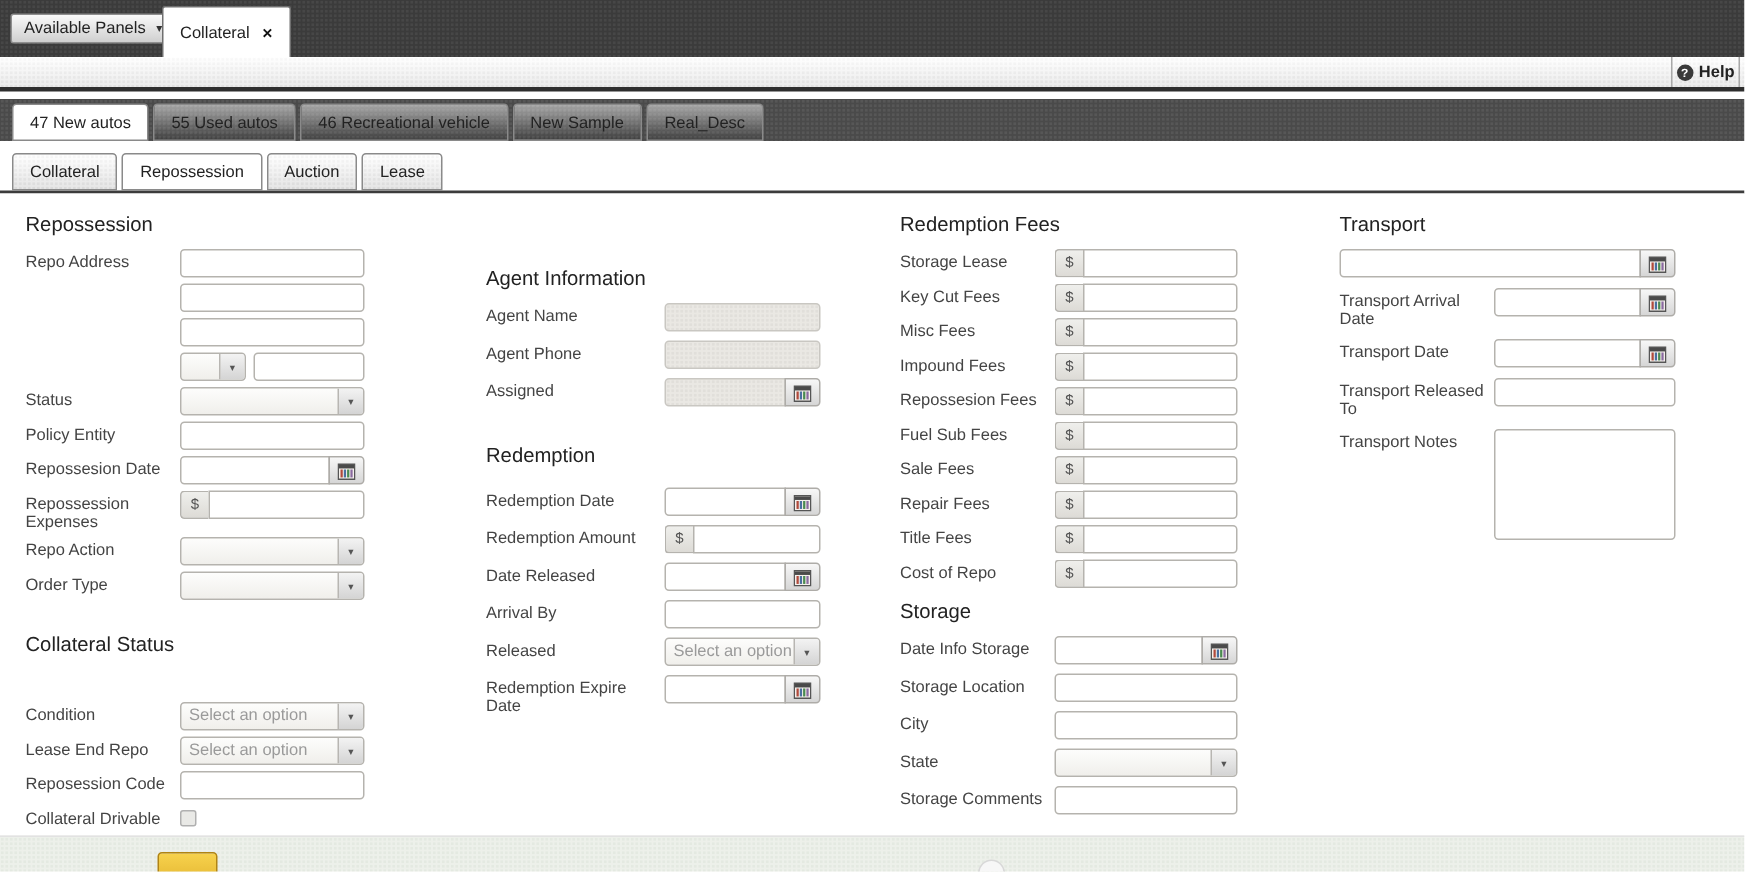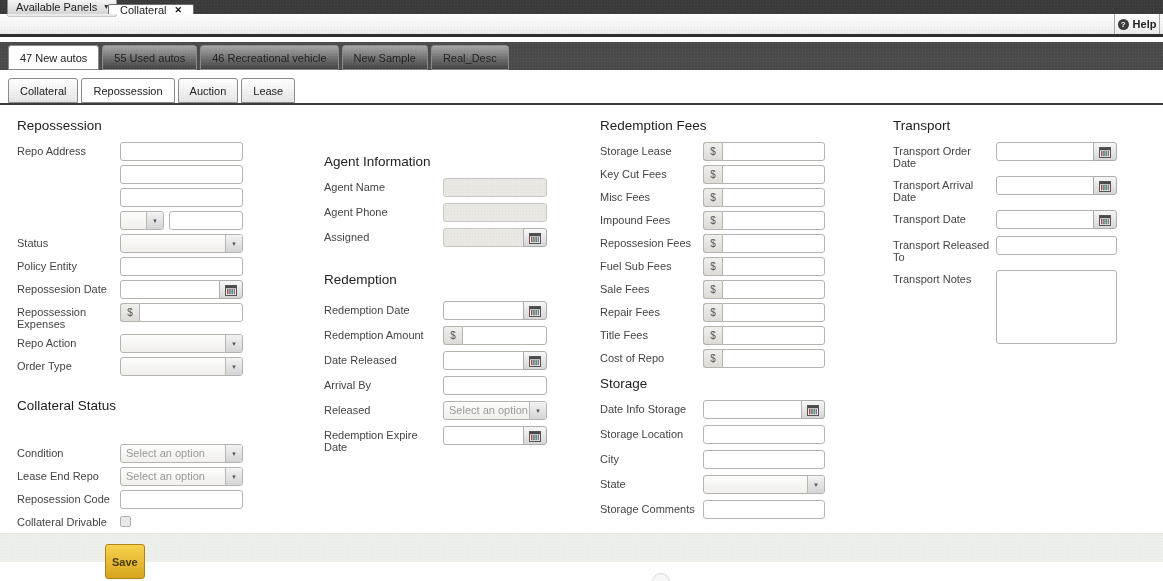--- a/index.html
+++ b/index.html
@@ -4,21 +4,21 @@
 <style>
   * { box-sizing: border-box; }
   html,body { margin:0; padding:0; }
   body {
     width:1163px; height:581px; overflow:hidden; position:relative;
     background:#fff; font-family:"Liberation Sans", sans-serif; font-size:11px; color:#333;
   }
 
   
   .top-bar {
-    height:14px; background:#3b3b3b;
+    height:38px; background:#3b3b3b;
     background-image:radial-gradient(rgba(255,255,255,.06) 1px, transparent 1px);
     background-size:3px 3px; position:relative;
     display:flex; align-items:center;
   }
   .panels-btn {
     margin-left:7px; height:20px; padding:0 8px;
     background:linear-gradient(#fafafa,#cfcfcf);
     border:1px solid #8f8f8f; border-radius:2px;
     font-family:inherit; font-size:11px; color:#222;
     display:flex; align-items:center; gap:7px; cursor:pointer;
@@ -590,21 +590,20 @@
         <div class="frow row-text">
           <label class="flabel">Storage Comments</label>
           <div class="fctrl"><input class="ti" type="text" style=""></div>
         </div>
       </section>
     </div>
     <div class="fcol fcol-4">
       <section class="fsection section-transport">
         <div class="stitle">Transport</div>
         <div class="frow row-date">
-          <label class="flabel">Transport Order Date</label>
           <div class="fctrl">
             <div class="dgrp">
               <input class="ti" type="text" style="">
               <button class="calbtn">
                 <svg width="12" height="12" viewBox="0 0 12 12">
                   <rect x="0.5" y="1.5" width="11" height="10" fill="#f4f0ec" stroke="#555"></rect>
                   <rect x="1" y="2" width="10" height="2.3" fill="#4a4a4a"></rect>
                   <rect x="2" y="5" width="1.5" height="5.3" fill="#b04a3c"></rect>
                   <rect x="4.2" y="5" width="1.5" height="5.3" fill="#4a6fa0"></rect>
                   <rect x="6.4" y="5" width="1.5" height="5.3" fill="#4a8a50"></rect>

